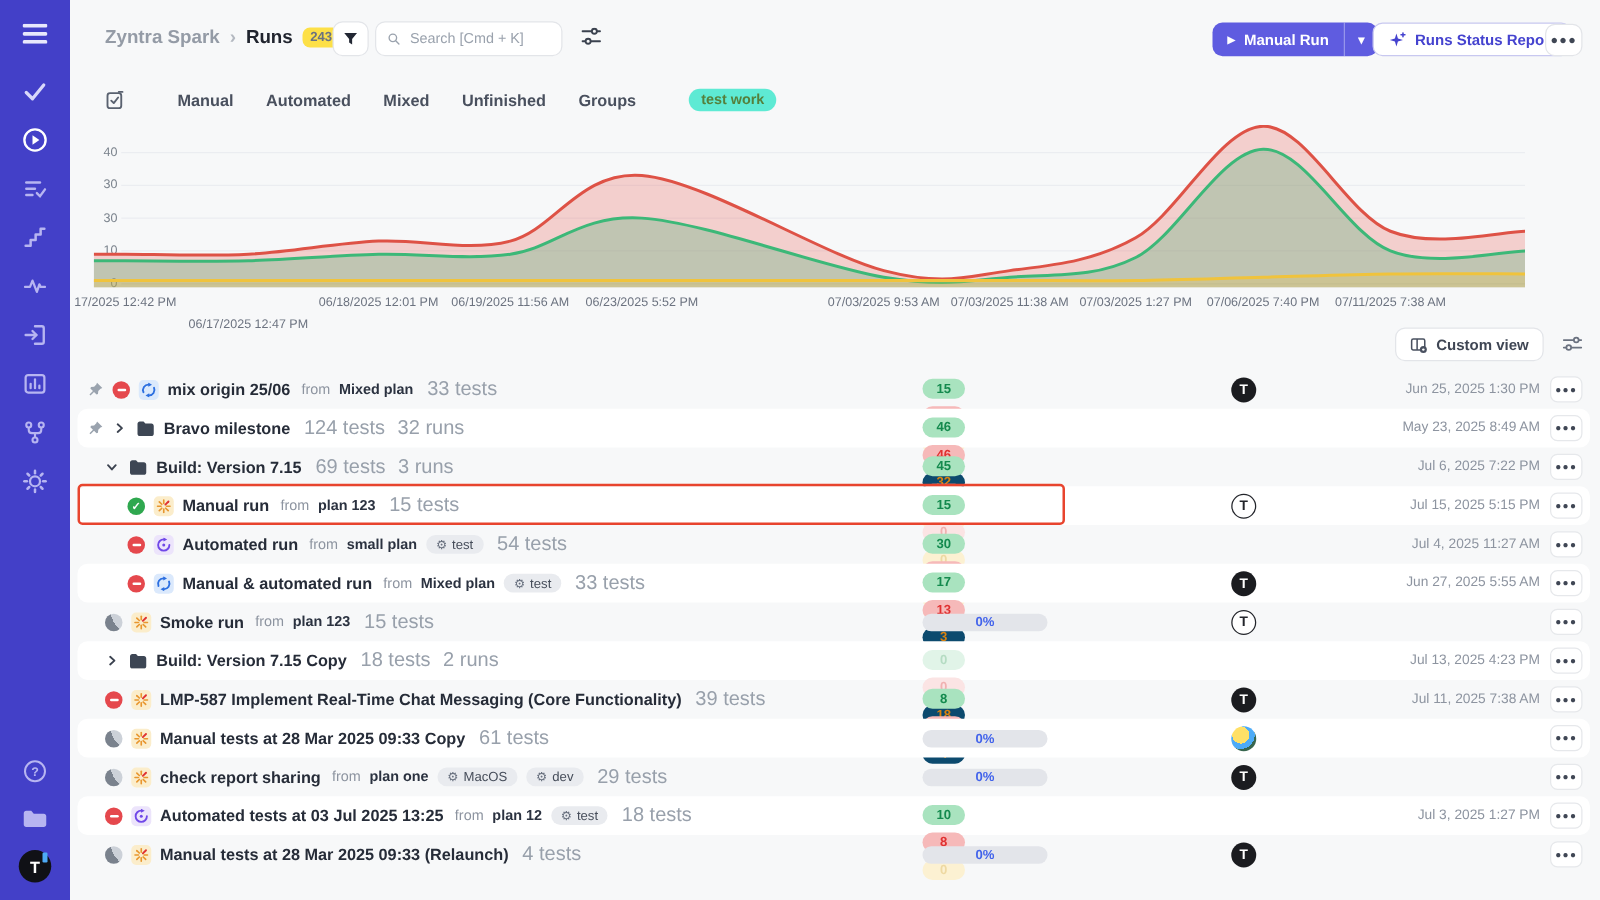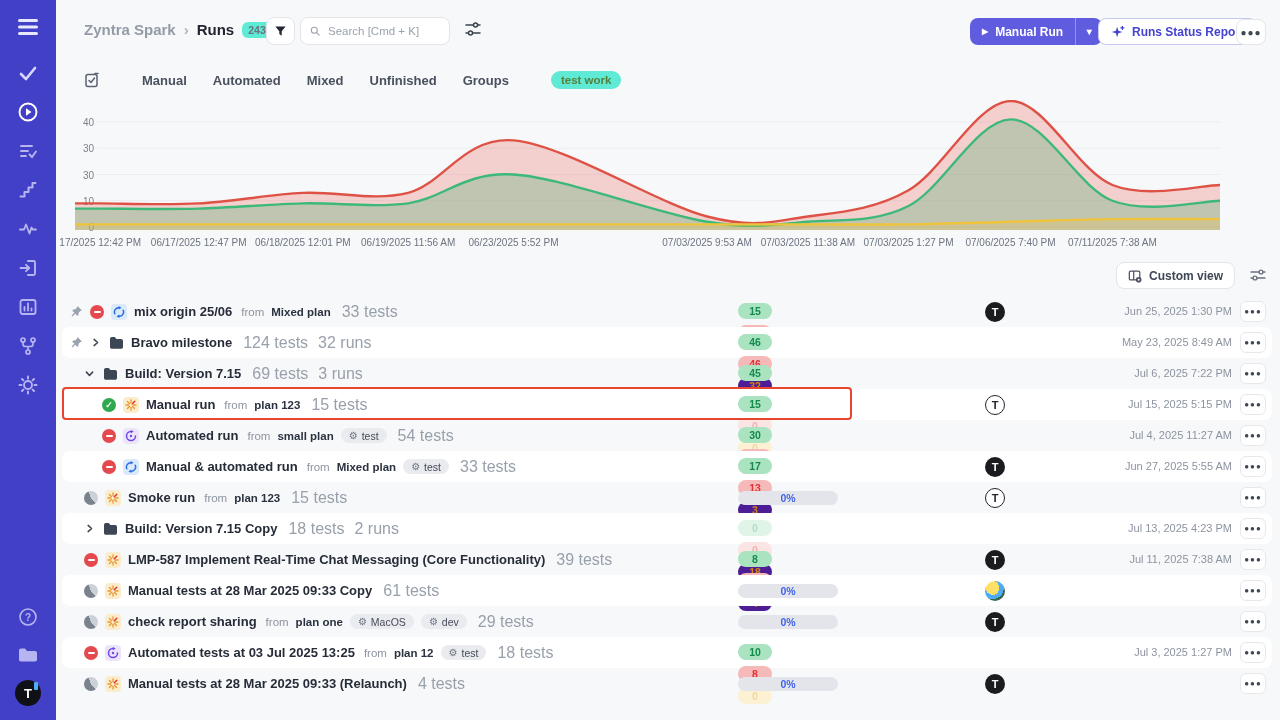--- a/index.html
+++ b/index.html
@@ -14,21 +14,21 @@
   .s-bottom .s-icon{margin-bottom:12px;}
   .s-avatar{width:26px;height:26px;border-radius:50%;background:#101116;color:#fff;font-size:13px;font-weight:700;
             display:flex;align-items:center;justify-content:center;position:relative;}
   .s-avatar::after{content:"";position:absolute;right:3px;top:2px;width:4px;height:8px;background:#4dabf7;border-radius:1px;}
   
   .header{position:absolute;left:56px;top:0;width:1224px;height:62px;}
   .crumbs{position:absolute;left:28px;top:21px;display:flex;align-items:center;gap:8px;font-size:15px;}
   .crumb-app{color:#949ba6;font-weight:700;}
   .crumb-sep{color:#b3b8c0;font-weight:700;}
   .crumb-page{color:#20242e;font-weight:700;}
-  .count-badge{background:#5eead4;color:#6a7280;font-size:10.5px;font-weight:700;border-radius:6px;padding:2px 6px;}
+  .count-badge{background:#fde047;color:#6a7280;font-size:10.5px;font-weight:700;border-radius:6px;padding:2px 6px;}
   .icon-btn{position:absolute;background:#fff;border:1px solid #e3e5e9;border-radius:8px;display:flex;align-items:center;justify-content:center;cursor:pointer;box-sizing:border-box;}
   .funnel-btn{left:210px;top:17px;width:29px;height:28px;}
   .search{position:absolute;left:244px;top:17px;width:150px;height:28px;background:#fff;border:1px solid #e3e5e9;border-radius:8px;
           display:flex;align-items:center;gap:6px;padding:0 9px;box-sizing:border-box;}
   .search input{border:none;outline:none;width:110px;font-size:11.5px;color:#49505e;background:transparent;font-family:"Liberation Sans",sans-serif;}
   .search input::placeholder{color:#9aa2ad;}
   .adjust-icon{position:absolute;left:409px;top:22px;cursor:pointer;}
   .btn-primary{position:absolute;left:914px;top:18px;height:27px;background:#5f5ce0;border-radius:8px;display:flex;align-items:stretch;
                color:#fff;font-size:12px;font-weight:700;cursor:pointer;overflow:hidden;}
   .btn-primary .main{display:flex;align-items:center;gap:7px;padding:0 12px;}
@@ -72,21 +72,21 @@
   .rname{font-size:13px;font-weight:600;color:#262c38;white-space:nowrap;}
   .rfrom{font-size:11.5px;color:#8d94a0;margin-left:2px;}
   .rplan{font-size:11.5px;font-weight:700;color:#2b3240;}
   .rtag{background:#e9ebef;border-radius:9px;padding:1.5px 8px;font-size:10.5px;color:#454c59;display:flex;align-items:center;gap:4px;}
   .rtag .gear{font-size:10px;color:#6a7280;}
   .rmeta{font-size:16px;color:#98a0ab;margin-left:4px;display:flex;gap:10px;}
   .badges{position:absolute;left:676px;top:7px;display:flex;gap:6px;flex-direction:column;}
   .badge{min-width:34px;height:16px;border-radius:8px;font-size:10.5px;font-weight:700;display:flex;align-items:center;justify-content:center;box-sizing:border-box;}
   .b-green{background:#a9e3bf;color:#148a4e;}   .b-green.off{background:#e1f4e8;color:#b5dcc3;}
   .b-red{background:#f6b9b9;color:#e03131;}     .b-red.off{background:#fbe4e4;color:#f1b1b1;}
-  .b-yellow{background:#4c1d95;color:#d9820f;}  .b-yellow.off{background:#fcf1d2;color:#eed9a2;}
+  .b-yellow{background:#0c4a6e;color:#d9820f;}  .b-yellow.off{background:#fcf1d2;color:#eed9a2;}
   .progress{position:absolute;left:676px;top:8.5px;width:100px;height:14px;border-radius:7px;background:#e3e5ea;
             display:flex;align-items:center;justify-content:center;font-size:10.5px;font-weight:700;color:#4263eb;}
   .avatar{position:absolute;left:923px;top:5.5px;width:20px;height:20px;border-radius:50%;
           display:flex;align-items:center;justify-content:center;font-size:11px;font-weight:700;box-sizing:border-box;}
   .av-dark{background:#1b1c20;color:#fff;}
   .av-outline{background:#fff;border:1.6px solid #23252b;color:#23252b;}
   .av-photo{background:radial-gradient(circle at 38% 35%,#ffe066 0 38%,#4dabf7 38% 62%,#38664f 62% 85%,#ffd43b 85%);}
   .rdate{position:absolute;right:40px;top:9px;font-size:11px;color:#8d94a0;}
   .row-more{position:absolute;right:6px;top:5px;width:26px;height:21px;border-radius:6px;border:1px solid #e6e8eb;background:#fff;
             color:#3f4654;font-size:8px;letter-spacing:1px;font-weight:700;cursor:pointer;display:flex;align-items:center;justify-content:center;padding:0;}
@@ -275,21 +275,21 @@
       <line x1="22" y1="22" x2="1145" y2="22" stroke="#ebedf1" stroke-width="1"></line>
       <path d="M 0,103.375 C 4.198333333333333,103.375 4.579999999999998,103.375 25.189999999999998,103.375 C 45.8,103.375 89.8825,105.125 123.66,103.375 C 157.4375,101.625 192.9325,94.625 227.85500000000002,92.875 C 262.77750000000003,91.125 298.08166666666665,101.625 333.195,92.875 C 368.30833333333334,84.125 388.7275,36.4375 438.535,40.375 C 488.34250000000003,44.3125 582.9958333333334,103.8125 632.0400000000001,116.5 C 681.0841666666668,129.1875 699.2133333333334,120.875 732.8000000000001,116.5 C 766.3866666666668,112.125 799.7825,109.5 833.56,90.25 C 867.3374999999999,71 901.4966666666666,1.875 935.4649999999999,1 C 969.4333333333333,0.125 1002.4475000000001,71 1037.3700000000001,85 C 1072.2925,99 1127.0616666666667,85 1145,85 L 1145,130 L 0,130 Z" fill="rgba(231,96,89,0.27)" stroke="none"></path>
       <path d="M 0,103.375 C 4.198333333333333,103.375 4.579999999999998,103.375 25.189999999999998,103.375 C 45.8,103.375 89.8825,105.125 123.66,103.375 C 157.4375,101.625 192.9325,94.625 227.85500000000002,92.875 C 262.77750000000003,91.125 298.08166666666665,101.625 333.195,92.875 C 368.30833333333334,84.125 388.7275,36.4375 438.535,40.375 C 488.34250000000003,44.3125 582.9958333333334,103.8125 632.0400000000001,116.5 C 681.0841666666668,129.1875 699.2133333333334,120.875 732.8000000000001,116.5 C 766.3866666666668,112.125 799.7825,109.5 833.56,90.25 C 867.3374999999999,71 901.4966666666666,1.875 935.4649999999999,1 C 969.4333333333333,0.125 1002.4475000000001,71 1037.3700000000001,85 C 1072.2925,99 1127.0616666666667,85 1145,85" fill="none" stroke="#de5246" stroke-width="2.4" stroke-linejoin="round"></path>
       <path d="M 0,108.625 C 4.198333333333333,108.625 4.579999999999998,108.625 25.189999999999998,108.625 C 45.8,108.625 89.8825,109.5 123.66,108.625 C 157.4375,107.75 192.9325,104.25 227.85500000000002,103.375 C 262.77750000000003,102.5 298.08166666666665,108.1875 333.195,103.375 C 368.30833333333334,98.5625 388.7275,71.4375 438.535,74.5 C 488.34250000000003,77.5625 582.9958333333334,113.875 632.0400000000001,121.75 C 681.0841666666668,129.625 699.2133333333334,124.375 732.8000000000001,121.75 C 766.3866666666668,119.125 799.7825,123.0625 833.56,106 C 867.3374999999999,88.9375 901.4966666666666,20.25 935.4649999999999,19.375 C 969.4333333333333,18.5 1002.4475000000001,87.1875 1037.3700000000001,100.75 C 1072.2925,114.3125 1127.0616666666667,100.75 1145,100.75 L 1145,130 L 0,130 Z" fill="rgba(76,175,115,0.30)" stroke="none"></path>
       <path d="M 0,108.625 C 4.198333333333333,108.625 4.579999999999998,108.625 25.189999999999998,108.625 C 45.8,108.625 89.8825,109.5 123.66,108.625 C 157.4375,107.75 192.9325,104.25 227.85500000000002,103.375 C 262.77750000000003,102.5 298.08166666666665,108.1875 333.195,103.375 C 368.30833333333334,98.5625 388.7275,71.4375 438.535,74.5 C 488.34250000000003,77.5625 582.9958333333334,113.875 632.0400000000001,121.75 C 681.0841666666668,129.625 699.2133333333334,124.375 732.8000000000001,121.75 C 766.3866666666668,119.125 799.7825,123.0625 833.56,106 C 867.3374999999999,88.9375 901.4966666666666,20.25 935.4649999999999,19.375 C 969.4333333333333,18.5 1002.4475000000001,87.1875 1037.3700000000001,100.75 C 1072.2925,114.3125 1127.0616666666667,100.75 1145,100.75" fill="none" stroke="#3cb878" stroke-width="2.4" stroke-linejoin="round"></path>
       <path d="M 0,124.375 C 4.198333333333333,124.375 4.579999999999998,124.375 25.189999999999998,124.375 C 45.8,124.375 89.8825,124.375 123.66,124.375 C 157.4375,124.375 192.9325,124.375 227.85500000000002,124.375 C 262.77750000000003,124.375 298.08166666666665,124.375 333.195,124.375 C 368.30833333333334,124.375 388.7275,124.375 438.535,124.375 C 488.34250000000003,124.375 582.9958333333334,124.375 632.0400000000001,124.375 C 681.0841666666668,124.375 699.2133333333334,124.375 732.8000000000001,124.375 C 766.3866666666668,124.375 799.7825,124.8125 833.56,124.375 C 867.3374999999999,123.9375 901.4966666666666,122.625 935.4649999999999,121.75 C 969.4333333333333,120.875 1002.4475000000001,119.5625 1037.3700000000001,119.125 C 1072.2925,118.6875 1127.0616666666667,119.125 1145,119.125 L 1145,130 L 0,130 Z" fill="rgba(240,195,60,0.25)" stroke="none"></path>
       <path d="M 0,124.375 C 4.198333333333333,124.375 4.579999999999998,124.375 25.189999999999998,124.375 C 45.8,124.375 89.8825,124.375 123.66,124.375 C 157.4375,124.375 192.9325,124.375 227.85500000000002,124.375 C 262.77750000000003,124.375 298.08166666666665,124.375 333.195,124.375 C 368.30833333333334,124.375 388.7275,124.375 438.535,124.375 C 488.34250000000003,124.375 582.9958333333334,124.375 632.0400000000001,124.375 C 681.0841666666668,124.375 699.2133333333334,124.375 732.8000000000001,124.375 C 766.3866666666668,124.375 799.7825,124.8125 833.56,124.375 C 867.3374999999999,123.9375 901.4966666666666,122.625 935.4649999999999,121.75 C 969.4333333333333,120.875 1002.4475000000001,119.5625 1037.3700000000001,119.125 C 1072.2925,118.6875 1127.0616666666667,119.125 1145,119.125" fill="none" stroke="#f0c33c" stroke-width="2.4" stroke-linejoin="round"></path>
     </svg>
   <div id="xticks">
       <div class="xtick" style="left: 44.19px;">17/2025 12:42 PM</div>
-      <div class="xtick" style="left: 142.66px;">06/17/2025 12:47 PM</div>
+      <div class="xtick" style="left: 142.66px; margin-top: 17px;">06/17/2025 12:47 PM</div>
       <div class="xtick" style="left: 246.855px;">06/18/2025 12:01 PM</div>
       <div class="xtick" style="left: 352.195px;">06/19/2025 11:56 AM</div>
       <div class="xtick" style="left: 457.535px;">06/23/2025 5:52 PM</div>
       <div class="xtick" style="left: 651.04px;">07/03/2025 9:53 AM</div>
       <div class="xtick" style="left: 751.8px;">07/03/2025 11:38 AM</div>
       <div class="xtick" style="left: 852.56px;">07/03/2025 1:27 PM</div>
       <div class="xtick" style="left: 954.465px;">07/06/2025 7:40 PM</div>
       <div class="xtick" style="left: 1056.37px;">07/11/2025 7:38 AM</div>
     </div>
 </div>

